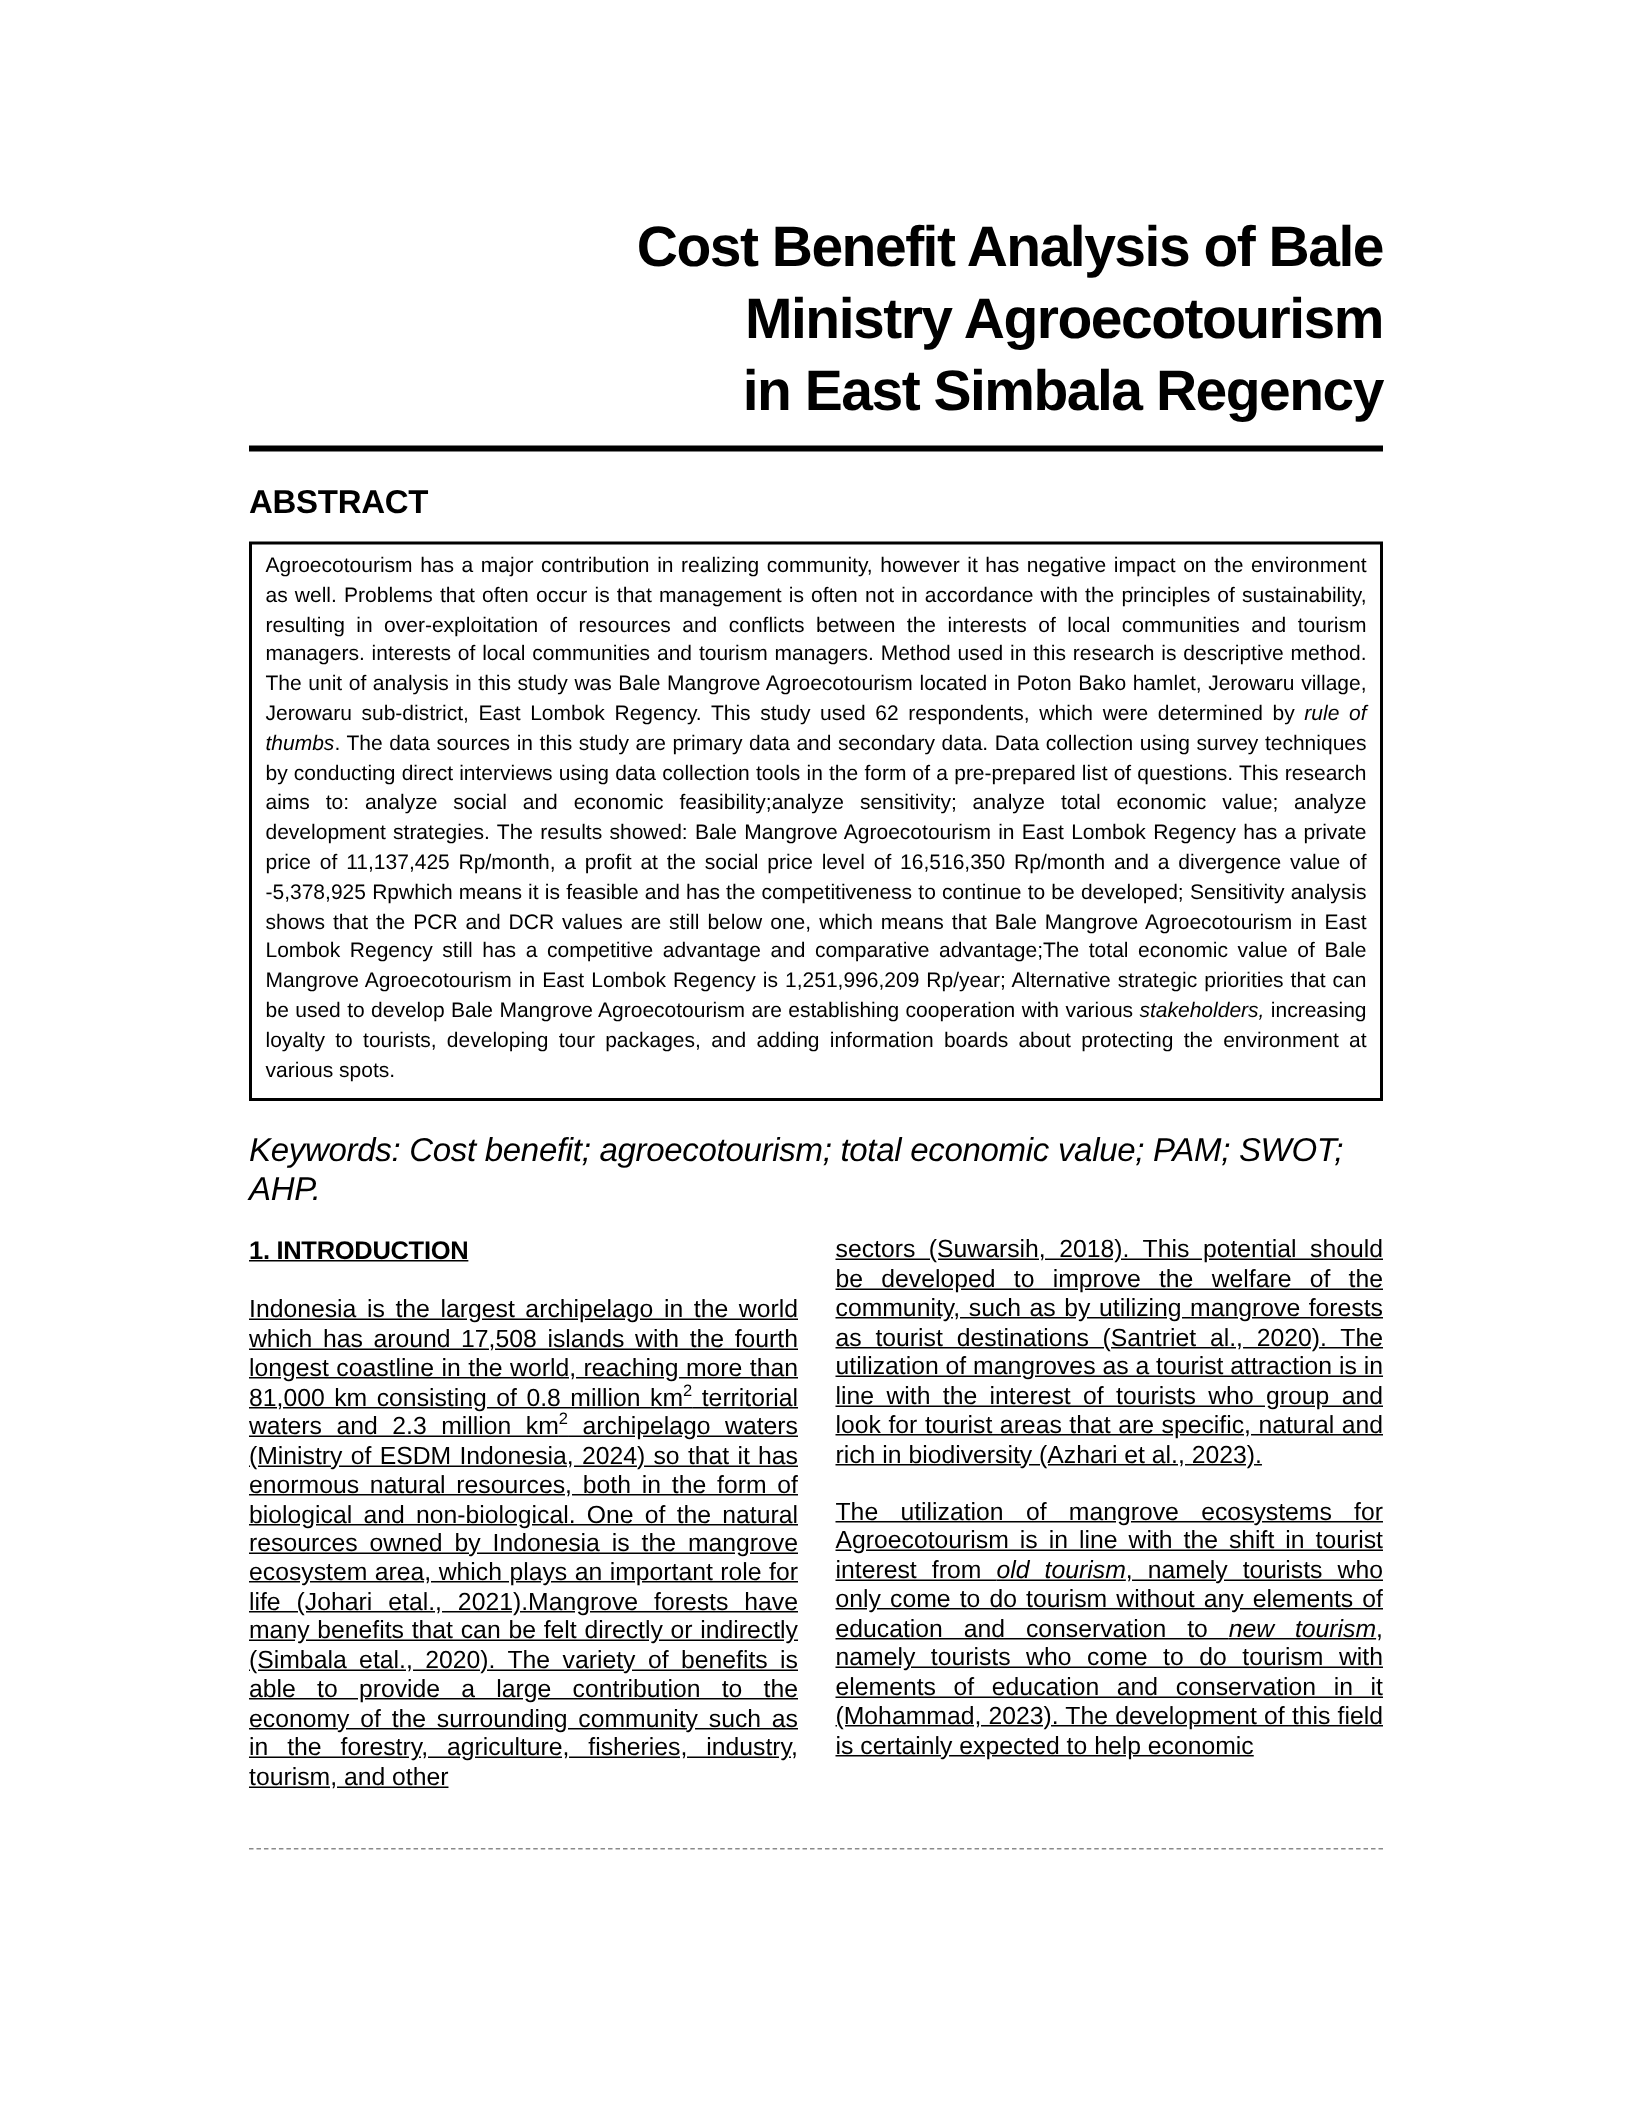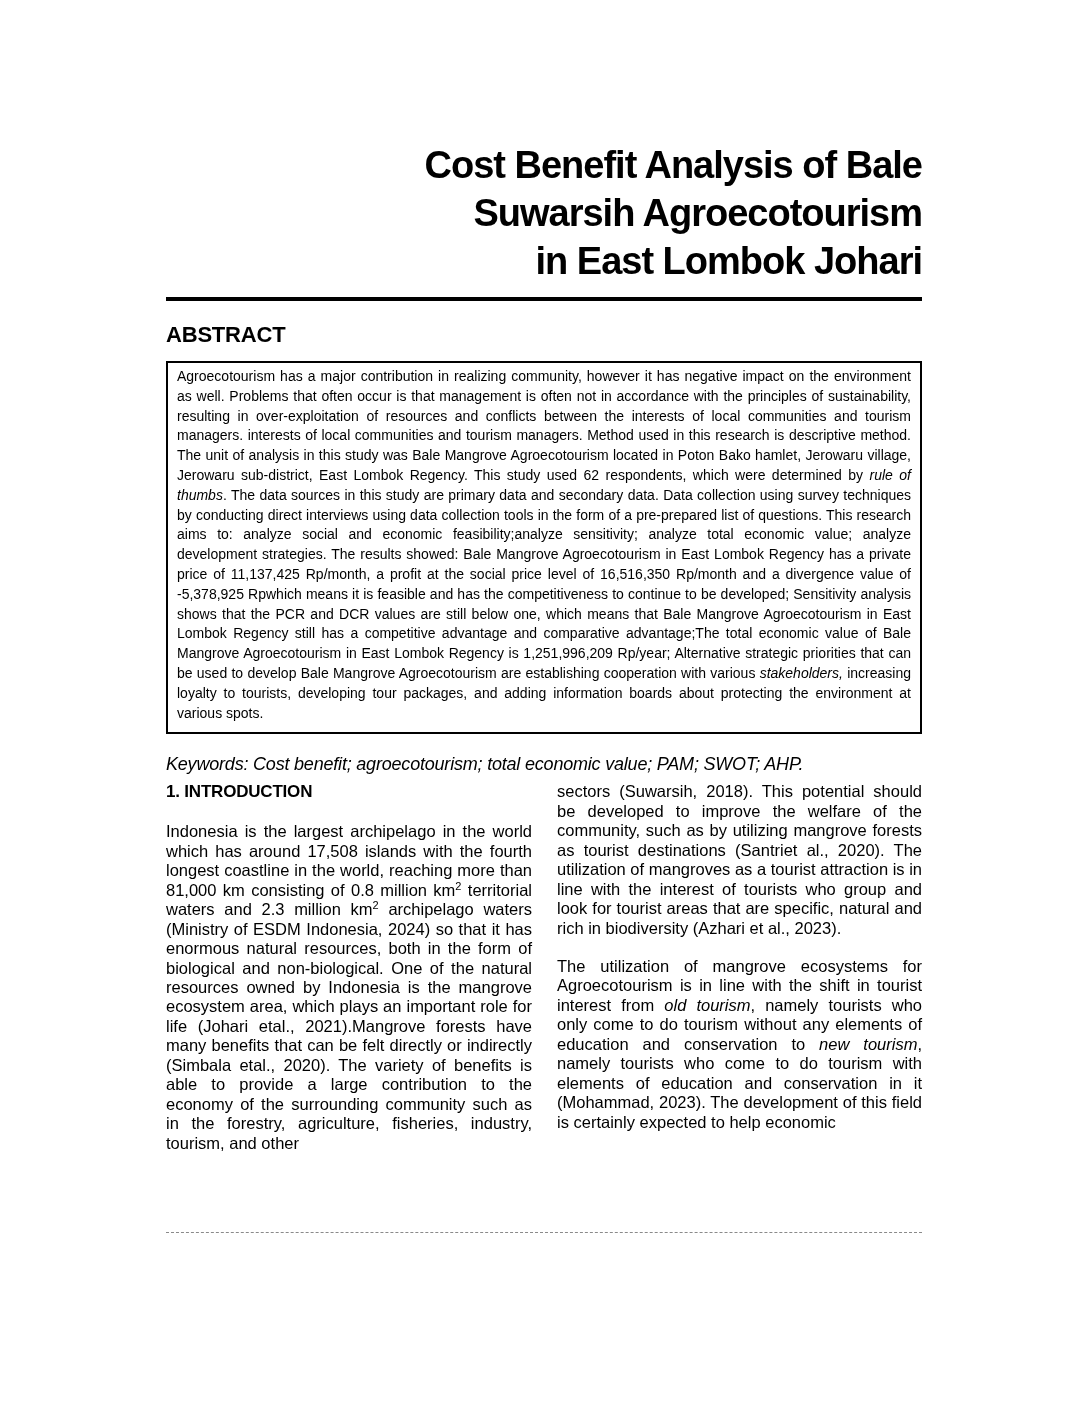--- a/index.html
+++ b/index.html
@@ -45,29 +45,30 @@
   .abstract-text {
     margin: 0;
     font-size: 14px;
     line-height: 19.8px;
     text-align: justify;
   }
   .abstract-text i, .body-text i { font-style: italic; }
 
   .keywords {
     margin: 20px 0 0 0;
-    font-size: 18px;
+    font-size: 22px;
     font-style: italic;
     letter-spacing: -0.2px;
   }
 
   .columns {
     display: flex;
     gap: 25px;
-    margin-top: 7px;
+    margin-top: 18px;
+    text-decoration: underline;
   }
   .col-left  { width: 366px; }
   .col-right { width: 365px; }
 
   .section-heading {
     font-size: 17px;
     font-weight: bold;
     margin: 0 0 20px 0;
     letter-spacing: -0.2px;
   }
@@ -89,22 +90,22 @@
   }
 </style>
 </head>
 <body>
 
 <div class="page">
   <div class="content">
 
     <h1 class="title">
       <span class="title-line">Cost Benefit Analysis of Bale</span>
-      <span class="title-line">Suwarsih Agroecotourism</span>
-      <span class="title-line">in East Lombok Johari</span>
+      <span class="title-line">Ministry Agroecotourism</span>
+      <span class="title-line">in East Simbala Regency</span>
     </h1>
 
     <div class="title-rule"></div>
 
     <div class="abstract-heading">ABSTRACT</div>
 
     <div class="abstract-box">
       <p class="abstract-text"><span>Agroecotourism has a major contribution in realizing community, however it has negative impact on the environment as well. Problems that often occur is that management is often not in accordance with the principles of sustainability, resulting in over-exploitation of resources and conflicts between the interests of local communities and tourism managers. interests of local communities and tourism managers. Method used in this research is descriptive method. The unit of analysis in this study was Bale Mangrove Agroecotourism located in Poton Bako hamlet, Jerowaru village, Jerowaru sub-district, East Lombok Regency. This study used 62 respondents, which were determined by </span><i>rule of thumbs</i><span>. The data sources in this study are primary data and secondary data. Data collection using survey techniques by conducting direct interviews using data collection tools in the form of a pre-prepared list of questions. This research aims to: analyze social and economic feasibility;analyze sensitivity; analyze total economic value; analyze development strategies. The results showed:  Bale Mangrove Agroecotourism in East Lombok Regency has a private price of 11,137,425  Rp/month, a profit at the social price level of 16,516,350  Rp/month and a divergence value of -5,378,925 Rpwhich means it is feasible and has the competitiveness to continue to be developed; Sensitivity analysis shows that the PCR and DCR values are still below one, which means that Bale Mangrove Agroecotourism in East Lombok Regency still has a competitive advantage and comparative advantage;The total economic value of Bale Mangrove Agroecotourism in East Lombok Regency is 1,251,996,209 Rp/year; Alternative strategic priorities that can be used to develop Bale Mangrove Agroecotourism are establishing cooperation with various </span><i>stakeholders,</i><span> increasing loyalty to tourists, developing tour packages, and adding information boards about protecting the environment at various spots.</span></p>
     </div>
 

